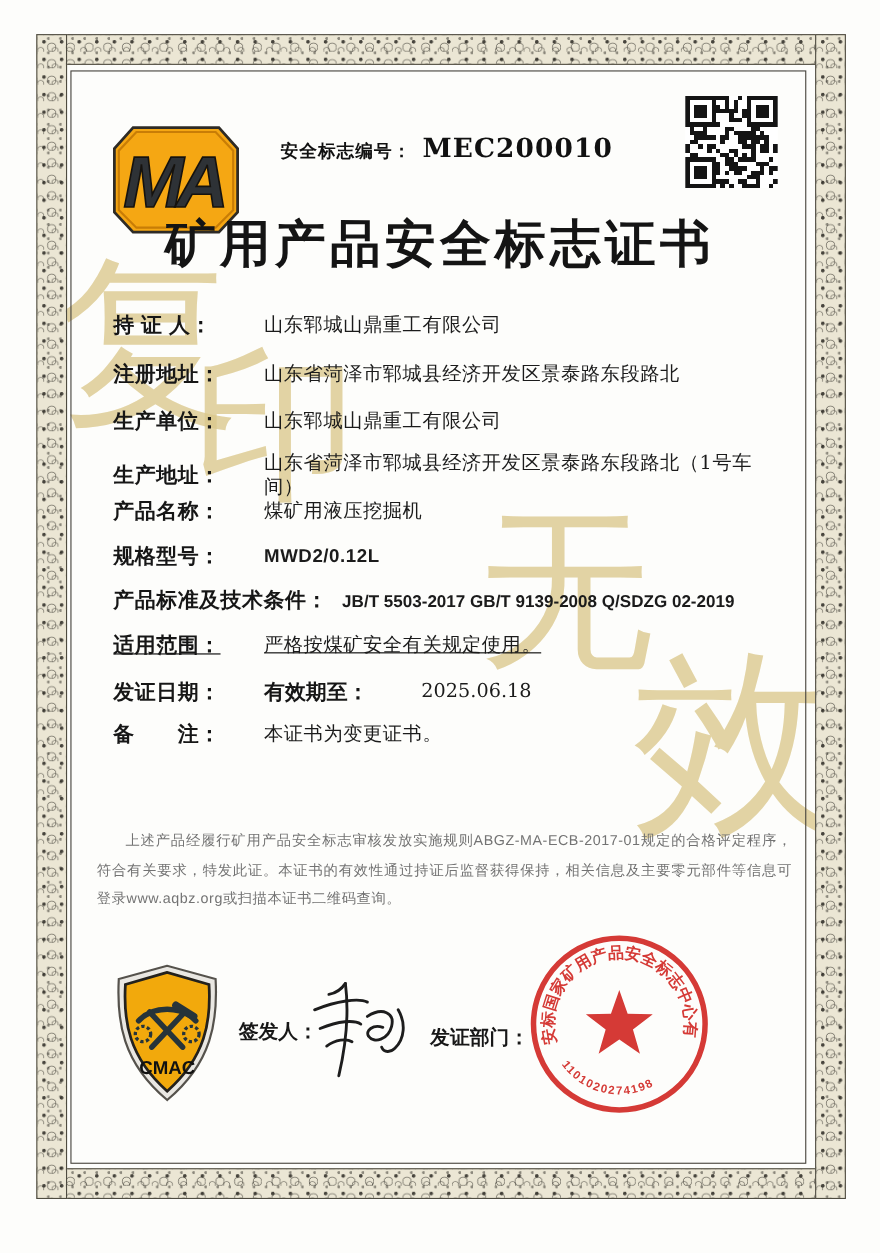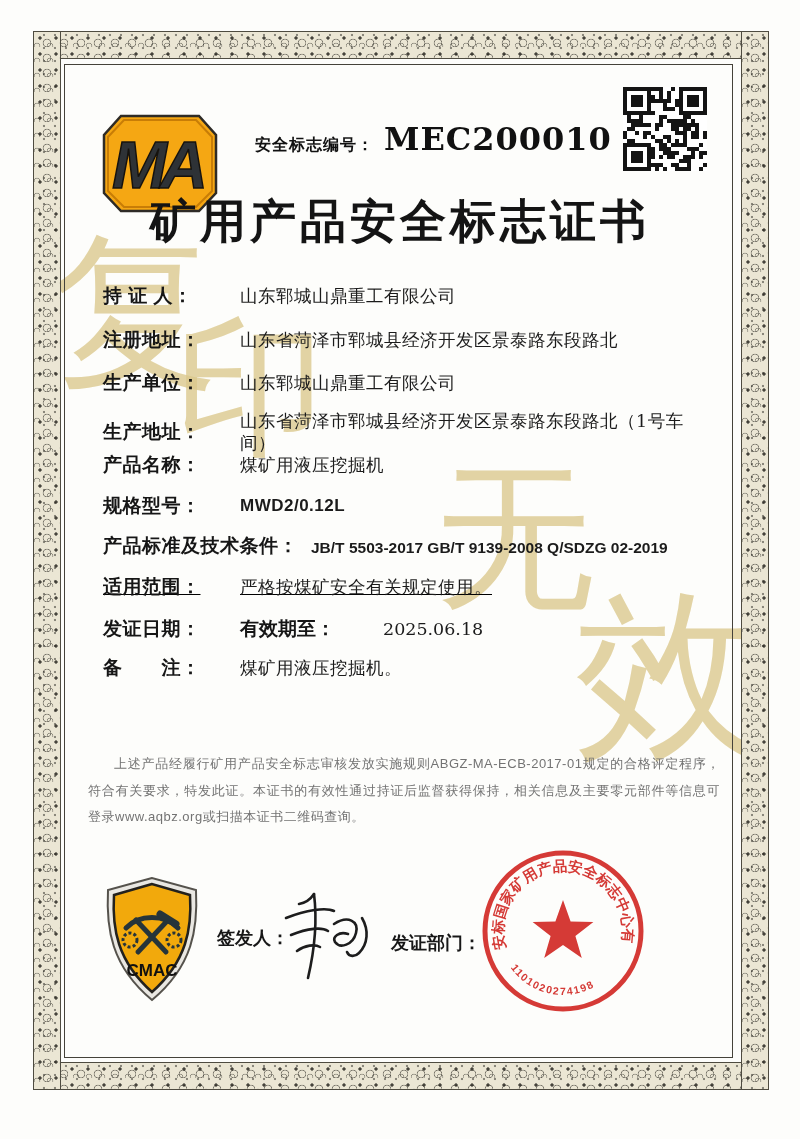--- a/index.html
+++ b/index.html
@@ -30,21 +30,21 @@
   .wm1{left:51px;top:228px;font-size:168px;}
   .wm2{left:175px;top:313px;font-size:150px;}
   .wm3{left:436px;top:458px;font-size:158px;}
   .wm4{left:575px;top:582px;font-size:182px;}
 
   .z{position:absolute;z-index:2;}
 
   
   .hdr{left:255px;top:120px;display:flex;align-items:baseline;}
   .hdr .lbl{font-size:16px;font-weight:bold;color:#111;letter-spacing:1px;}
-  .hdr .num{font-size:32px;font-weight:bold;color:#111;margin-left:10px;
+  .hdr .num{font-size:24px;font-weight:bold;color:#111;margin-left:10px;
             font-family:"DejaVu Serif",serif;letter-spacing:1px;}
   .qr{left:623px;top:87px;width:84px;height:84px;}
 
   .title{left:0;right:0;top:191px;text-align:center;font-size:46px;font-weight:900;
          color:#141414;letter-spacing:4px;font-family:"Liberation Sans",sans-serif;}
 
   
   .row{left:103px;width:632px;display:flex;align-items:center;}
   .row .lab{flex:0 0 137px;font-size:19px;font-weight:bold;color:#161616;
             white-space:nowrap;letter-spacing:.5px;}
@@ -282,21 +282,21 @@
   </div>
 
   <div class="z row row-dates" style="top:616px;">
     <span class="lab">发证日期：</span>
     <span class="lab2">有效期至：</span>
     <span class="val2">2025.06.18</span>
   </div>
 
   <div class="z row" style="top:655px;">
     <span class="lab">备　　注：</span>
-    <span class="val">煤矿用液压挖掘机。</span>
+    <span class="val">本证书为变更证书。</span>
   </div>
 
   <div class="z statement">上述产品经履行矿用产品安全标志审核发放实施规则ABGZ-MA-ECB-2017-01规定的合格评定程序，符合有关要求，特发此证。本证书的有效性通过持证后监督获得保持，相关信息及主要零元部件等信息可登录www.aqbz.org或扫描本证书二维码查询。</div>
 
   <svg class="z cmac" viewBox="0 0 100 126">
     <path d="M50 2 L6 14 C4 52 9 90 50 124 C91 90 96 52 94 14 Z" fill="#e9e7e2" stroke="#55524c" stroke-width="2"></path>
     <path d="M50 8 L12 19 C10 52 15 85 50 116 C85 85 90 52 88 19 Z" fill="#f2a90c" stroke="#23211d" stroke-width="2.5"></path>
     <path d="M24 52 C37 38 63 38 76 52" fill="none" stroke="#26343a" stroke-width="5" stroke-linecap="round"></path>
     <path d="M34 44 L64 76" stroke="#26343a" stroke-width="5" stroke-linecap="round"></path>
     <path d="M66 44 L36 76" stroke="#26343a" stroke-width="5" stroke-linecap="round"></path>

